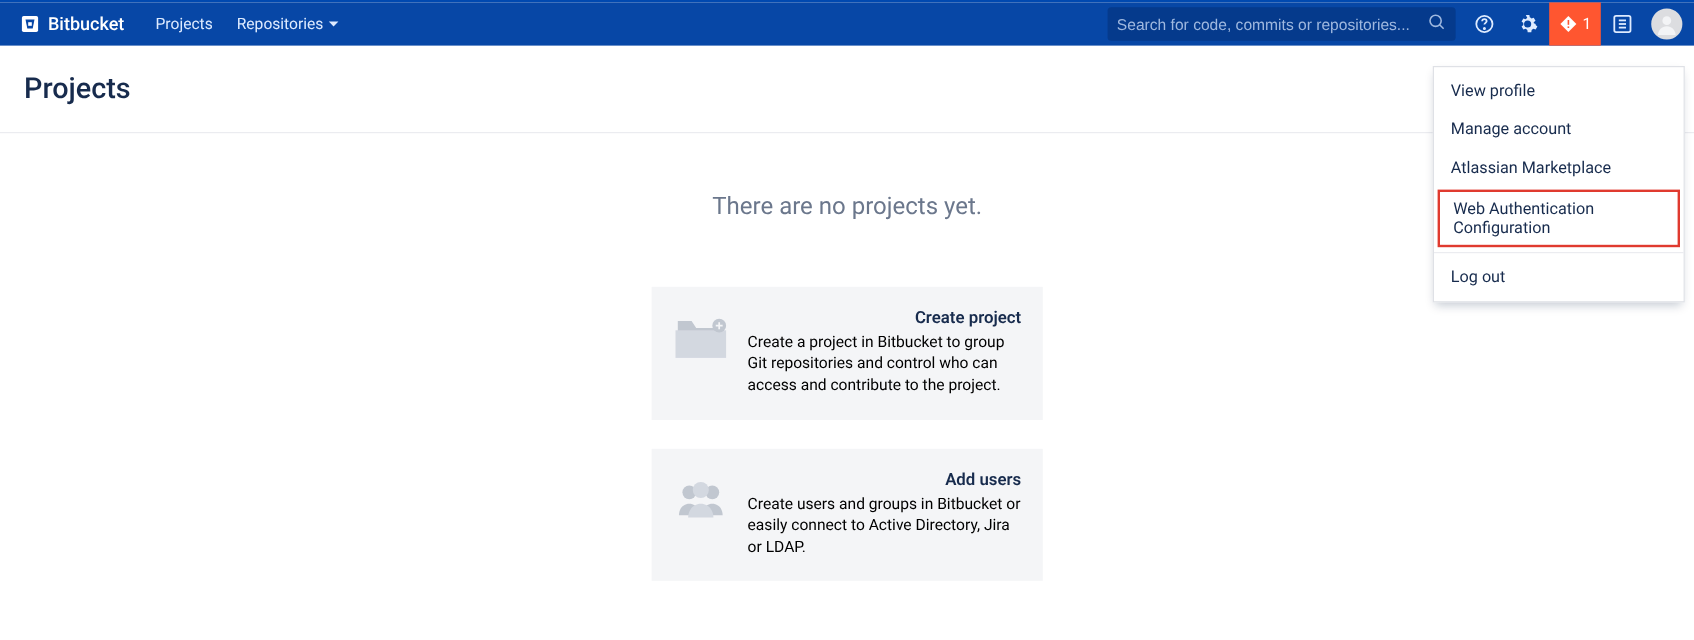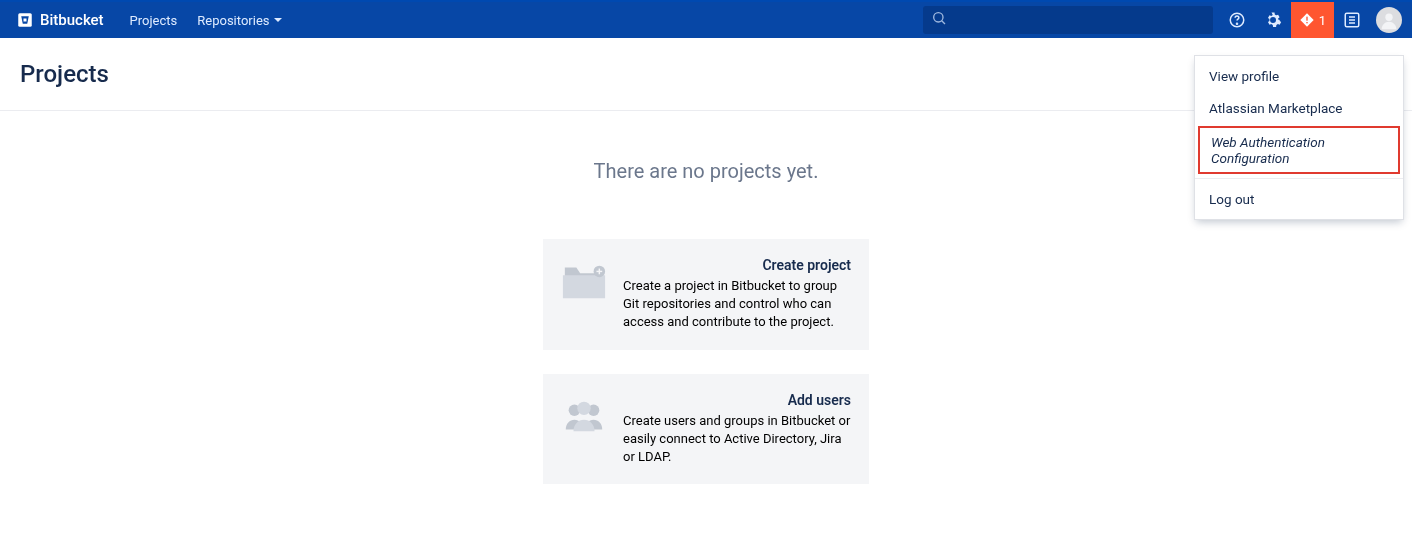--- a/index.html
+++ b/index.html
@@ -194,21 +194,20 @@
     .menu-item {
       padding: 8px 14px;
       font-size: 13.5px;
       color: #172b4d;
       cursor: pointer;
     }
     .menu-item.highlighted {
       border: 2px solid #e03a2f;
       margin: 2px 3px;
       padding: 6px 11px;
-      font-style: italic;
     }
     .menu-sep {
       height: 1px;
       background: #ebecf0;
       margin: 4px 0;
     }
   </style>
 </head>
 <body>
 
@@ -226,20 +225,21 @@
   </div>
   <div class="nav-link">
     <span>Projects</span>
   </div>
   <div class="nav-link">
     <span>Repositories</span>
     <span class="chevron-down"></span>
   </div>
   <div class="nav-spacer"></div>
   <div class="search-box">
+    <input type="text" placeholder="Search for code, commits or repositories..." style="">
     <span class="search-icon">
       <svg viewBox="0 0 24 24" fill="none" stroke="#9fb8df" stroke-width="2">
         <circle cx="11" cy="11" r="7"></circle>
         <line x1="16" y1="16" x2="21" y2="21"></line>
       </svg>
     </span>
   </div>
   <div class="nav-icon-btn">
     <svg viewBox="0 0 24 24" fill="none" stroke="currentColor" stroke-width="2">
       <circle cx="12" cy="12" r="9"></circle>
@@ -312,17 +312,18 @@
     </div>
     <div class="card-body">
       <div class="card-title">Add users</div>
       <div class="card-desc">Create users and groups in Bitbucket or easily connect to Active Directory, Jira or LDAP.</div>
     </div>
   </div>
 </main>
 
 <div class="dropdown-menu">
   <div class="menu-item">View profile</div>
+  <div class="menu-item">Manage account</div>
   <div class="menu-item">Atlassian Marketplace</div>
   <div class="menu-item highlighted">Web Authentication Configuration</div>
   <div class="menu-sep"></div>
   <div class="menu-item">Log out</div>
 </div>
 
 </body></html>

